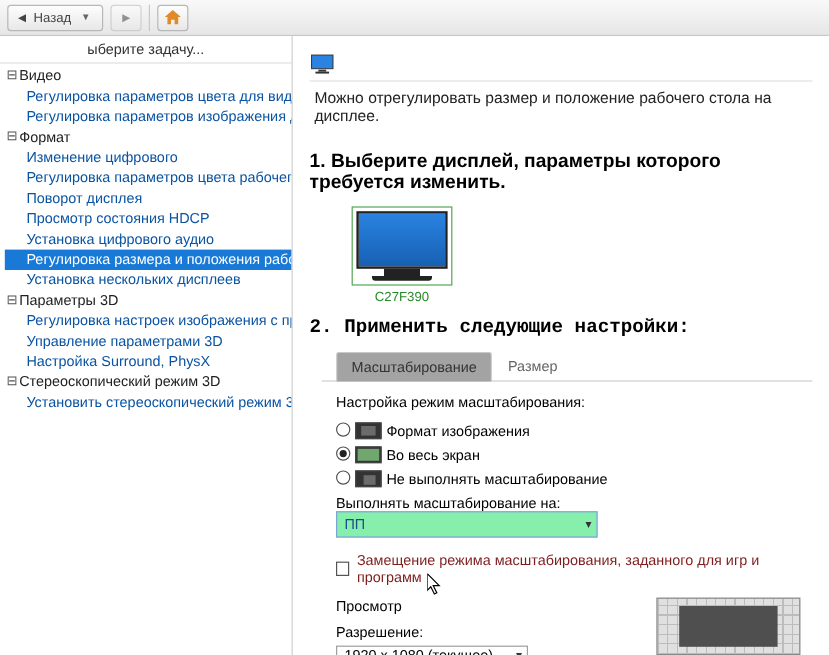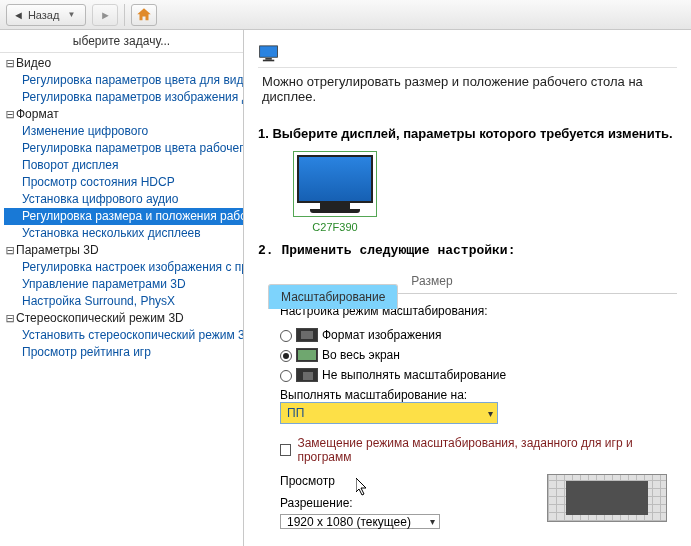--- a/index.html
+++ b/index.html
@@ -20,43 +20,43 @@
   .toggle { width:12px; text-align:center; color:#555; font-size:11px; cursor:pointer; user-select:none;}
   .node-label { color:#222; }
   .child { padding-left: 18px; }
   .link { color:#0a54a3; cursor:pointer; }
   .tree-row.selected { background:#1979d6; }
   .tree-row.selected .link { color:#fff; }
   .content { flex:1; background:#fff; padding:10px 14px 0 14px; overflow:hidden; position:relative; }
   .banner { display:flex; align-items:center; gap:8px; margin-bottom:6px; height:28px; border-bottom:1px solid #e0e0e0; }
   .banner-icon { width:26px; height:22px; }
   .intro { font-size:13px; color:#222; margin: 6px 4px 22px 4px; }
-  .step-title { font-size:13px; font-weight:bold; margin-bottom:10px; }
+  .step-title { font-size:16px; font-weight:bold; margin-bottom:10px; }
   .monitor-block { margin:0 0 10px 28px; width:98px; text-align:center; }
   .monitor { width:84px; height:66px; border: 1px solid #54a654; background:#fff; padding:3px; margin:0 auto; }
   .monitor-screen { width:76px; height:48px; background:linear-gradient(#2a83e0,#1660b3); border:2px solid #222; }
   .monitor-stand { width:30px; height:6px; background:#222; margin:0 auto; }
   .monitor-base { width:50px; height:4px; background:#222; margin:0 auto; border-radius:0 0 3px 3px; }
   .monitor-label { color:#2a8a2a; font-size:11px; margin-top:4px; }
   .step2 { margin-top:8px;font-family:Liberation Mono, monospace; }
   .tabs { display:flex; border-bottom:1px solid #cfcfcf; margin:10px 0 0 10px; }
   .tab { font-size:12px; padding:5px 12px; border:1px solid transparent; border-bottom:none; color:#333; cursor:pointer; }
-  .tab.active { border-color:#cfcfcf; background:#7dd3fc; border-radius:3px 3px 0 0; position:relative; top:16px; }
+  .tab.active { border-color:#cfcfcf; background:#a3a3a3; border-radius:3px 3px 0 0; position:relative; top:1px;margin-left:12px; }
   .tab.inactive { color:#666; }
   .settings { padding:10px 10px 0 22px; font-size:12px; }
   .settings-row { margin-bottom:10px; }
-  .radio-row { display:flex; align-items:flex-end; gap:4px; margin:6px 0; }
+  .radio-row { display:flex; align-items:flex-start; gap:4px; margin:6px 0; }
   .radio { width:12px; height:12px; border:1px solid #555; border-radius:50%; display:flex; align-items:center; justify-content:center; background:#fff;}
   .radio.checked::after{content:""; width:6px; height:6px; border-radius:50%; background:#222;}
   .scale-icon { width:22px; height:14px; border:1px solid #444; background:#333; position:relative; }
   .scale-icon.aspect::after{content:""; position:absolute; top:2px; bottom:2px; left:4px; right:4px; background:#6b6b6b;}
   .scale-icon.full::after{content:""; position:absolute; inset:1px; background:#6fa76f;}
   .scale-icon.none::after{content:""; position:absolute; top:3px; left:6px; width:10px; height:8px; background:#6b6b6b;}
   .sel-row { margin-top:6px; }
-  .combo { width:218px; height:22px; border:1px solid #7aa7d6; background:#fde047; display:flex; align-items:center; justify-content:space-between; padding:0 4px 0 6px; font-size:12px; color:#1a4e8a; cursor:pointer;}
+  .combo { width:218px; height:22px; border:1px solid #7aa7d6; background:#86efac; display:flex; align-items:center; justify-content:space-between; padding:0 4px 0 6px; font-size:12px; color:#1a4e8a; cursor:pointer;}
   .combo .chev { font-size:10px; color:#333; }
   .chk-row { display:flex; align-items:center; gap:6px; margin-top:12px; font-size:12px; color:#7f1d1d;}
   .checkbox { width:12px; height:12px; border:1px solid #555; background:#fff; }
   .preview-area { margin-top:10px; display:flex; justify-content:space-between; align-items:flex-start; }
   .preview-left { font-size:12px; }
   .res-block { margin-top:8px; }
   .res-combo { margin-top:4px; width:160px; height:15px; border:1px solid #9f9f9f; background:#fff; display:flex; align-items:center; justify-content:space-between; padding:0 4px 0 6px; font-size:12px; cursor:pointer;}
   .res-combo .chev { font-size:10px; color:#333; }
   .preview-grid { width:120px; height:48px; background:repeating-linear-gradient(0deg,#bcbcbc,#bcbcbc 1px,transparent 1px,transparent 8px), repeating-linear-gradient(90deg,#bcbcbc,#bcbcbc 1px,transparent 1px,transparent 8px), #e0e0e0; border:1px solid #888; position:relative;}
   .preview-grid::before{content:""; position:absolute; inset:6px 18px; background:#4f4f4f;}
@@ -135,23 +135,20 @@
           <div class="tree-row child">
             <span class="link">Настройка Surround, PhysX</span>
           </div>
           <div class="tree-row">
             <span class="toggle">⊟</span>
             <span class="node-label">Стереоскопический режим 3D</span>
           </div>
           <div class="tree-row child">
             <span class="link">Установить стереоскопический режим 3D</span>
           </div>
-          <div class="tree-row child">
-            <span class="link">Просмотр рейтинга игр</span>
-          </div>
         </div>
     </div>
 
     <div class="content">
       <div class="banner">
         <svg class="banner-icon" viewBox="0 0 32 24">
           <rect x="2" y="2" width="22" height="14" fill="#2a83e0" stroke="#333"></rect>
             <rect x="9" y="17" width="8" height="2" fill="#333"></rect>
             <rect x="6" y="19" width="14" height="2" fill="#333"></rect>
         </svg>

